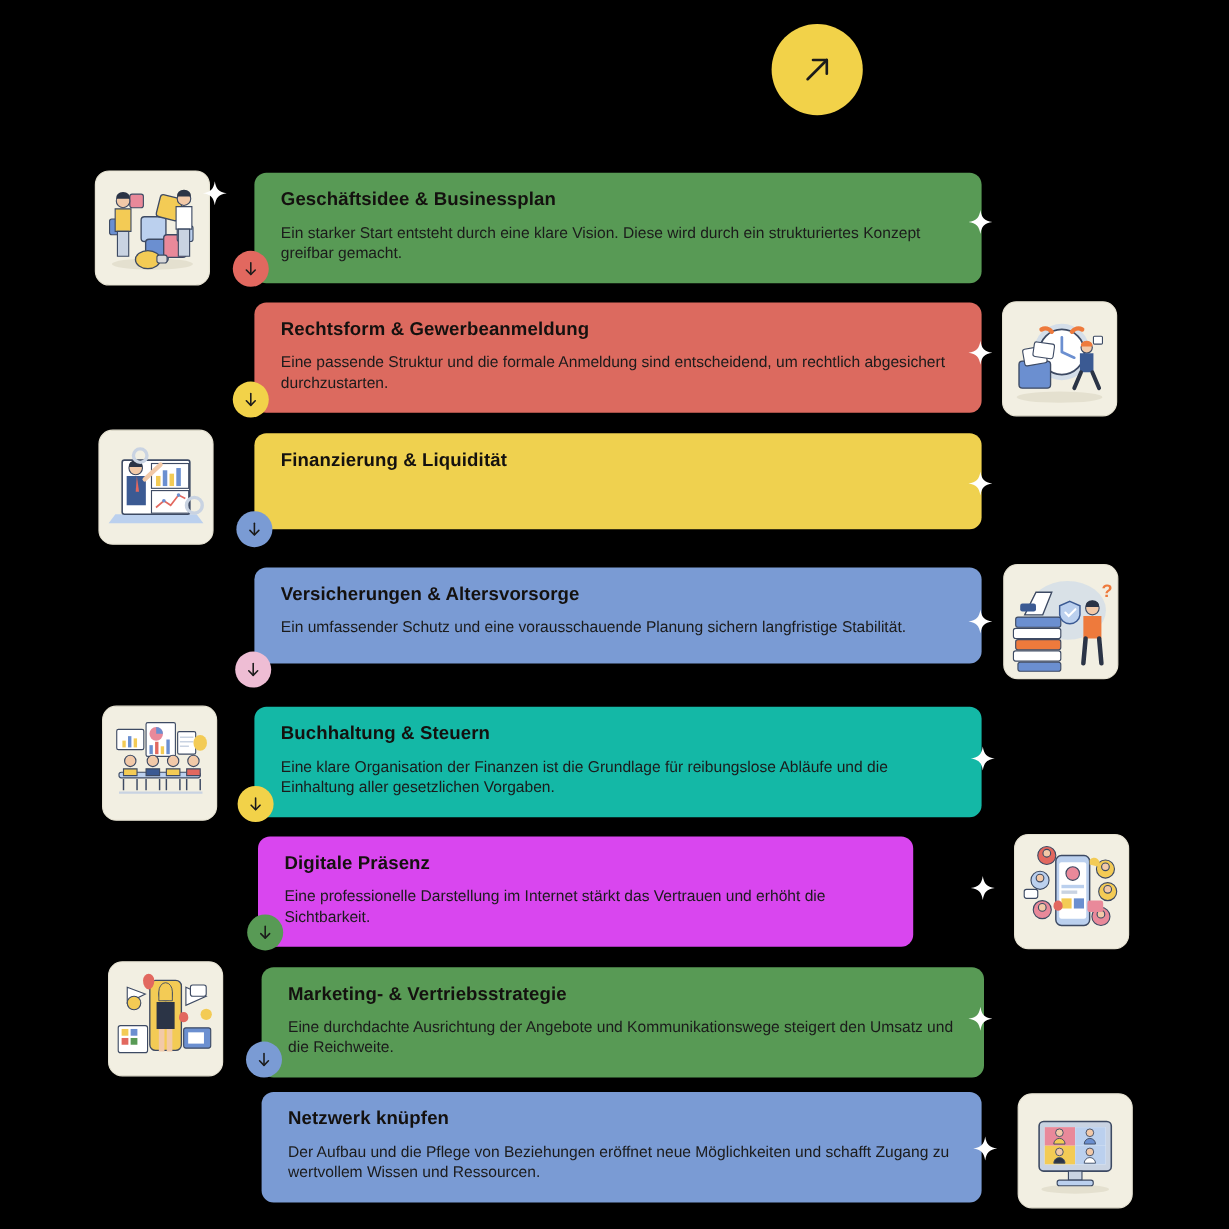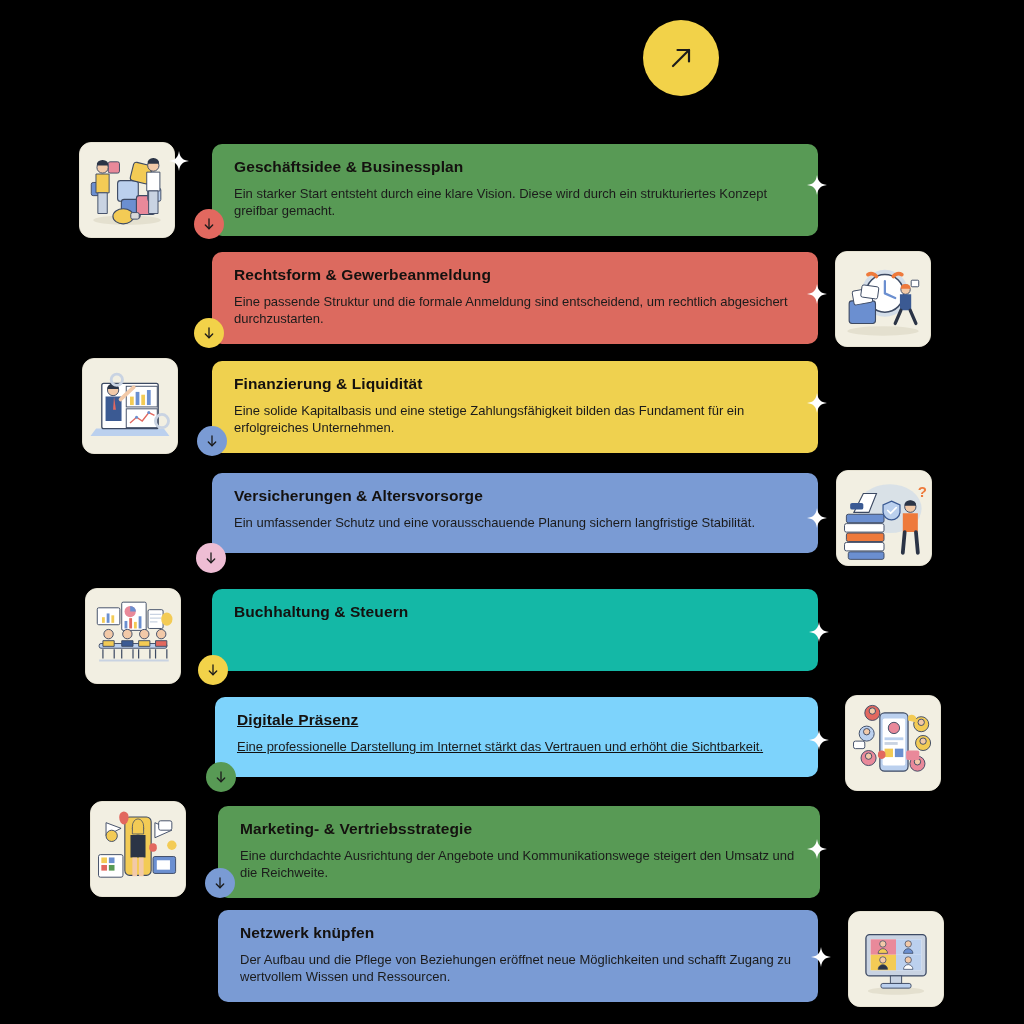--- a/index.html
+++ b/index.html
@@ -155,21 +155,20 @@
           <path d="M4.3 9 L8 12.8 L11.7 9" stroke="#1b1b1b" stroke-width="1.3" fill="none" stroke-linecap="round" stroke-linejoin="round"></path>
         </svg>
       </div>
       <div class="sparkle" style="left: 806px; top: 283px;">
         <svg width="22" height="22" viewBox="0 0 22 22">
           <path d="M11 1 C12 7.6 14.4 10 21 11 C14.4 12 12 14.4 11 21 C10 14.4 7.6 12 1 11 C7.6 10 10 7.6 11 1z" fill="#FFFFFF"></path>
         </svg>
       </div>
       <div class="card" style="left: 212px; top: 361px; width: 606px; min-height: 80px; background: rgb(239, 209, 79);">
         <div class="card-title">Finanzierung &amp; Liquidität</div>
-        <div class="card-desc">Eine solide Kapitalbasis und eine stetige Zahlungsfähigkeit bilden das Fundament für ein erfolgreiches Unternehmen.</div>
       </div>
       <div class="thumb" style="left: 82px; top: 358px;">
         <svg viewBox="0 0 100 100">
       <rect x="0" y="0" width="100" height="100" fill="#F2EFE2"></rect>
         <path d="M14 74 h72 l6 8 h-84z" fill="#BBD0EE"></path>
         <rect x="20" y="26" width="60" height="48" rx="2" fill="#FFFFFF" stroke="#3d4a63" stroke-width="1.4"></rect>
         <rect x="46" y="29" width="33" height="22" fill="#FFFFFF" stroke="#3d4a63" stroke-width="1"></rect>
         <rect x="50" y="40" width="4" height="9" fill="#F3CB55"></rect>
         <rect x="56" y="35" width="4" height="14" fill="#6B8FD0"></rect>
         <rect x="62" y="38" width="4" height="11" fill="#F3CB55"></rect>
@@ -228,20 +227,21 @@
           <path d="M4.3 9 L8 12.8 L11.7 9" stroke="#1b1b1b" stroke-width="1.3" fill="none" stroke-linecap="round" stroke-linejoin="round"></path>
         </svg>
       </div>
       <div class="sparkle" style="left: 806px; top: 507px;">
         <svg width="22" height="22" viewBox="0 0 22 22">
           <path d="M11 1 C12 7.6 14.4 10 21 11 C14.4 12 12 14.4 11 21 C10 14.4 7.6 12 1 11 C7.6 10 10 7.6 11 1z" fill="#FFFFFF"></path>
         </svg>
       </div>
       <div class="card" style="left: 212px; top: 589px; width: 606px; min-height: 82px; background: #14b8a6;">
         <div class="card-title">Buchhaltung &amp; Steuern</div>
+        <div class="card-desc">Eine klare Organisation der Finanzen ist die Grundlage für reibungslose Abläufe und die Einhaltung aller gesetzlichen Vorgaben.</div>
       </div>
       <div class="thumb" style="left: 85px; top: 588px;">
         <svg viewBox="0 0 100 100">
       <rect x="0" y="0" width="100" height="100" fill="#F2EFE2"></rect>
         <rect x="12" y="20" width="24" height="18" rx="1.5" fill="#FFFFFF" stroke="#3d4a63" stroke-width="1"></rect>
         <rect x="17" y="30" width="3" height="6" fill="#F3CB55"></rect>
           <rect x="22" y="26" width="3" height="10" fill="#6B8FD0"></rect>
         <rect x="27" y="28" width="3" height="8" fill="#F3CB55"></rect>
         <rect x="38" y="14" width="26" height="30" rx="1.5" fill="#FFFFFF" stroke="#3d4a63" stroke-width="1"></rect>
         <circle cx="47" cy="24" r="6" fill="#E9899A"></circle>
@@ -274,21 +274,21 @@
         <svg width="16" height="16" viewBox="0 0 16 16">
           <path d="M8 3 V12.5" stroke="#1b1b1b" stroke-width="1.3" stroke-linecap="round"></path>
           <path d="M4.3 9 L8 12.8 L11.7 9" stroke="#1b1b1b" stroke-width="1.3" fill="none" stroke-linecap="round" stroke-linejoin="round"></path>
         </svg>
       </div>
       <div class="sparkle" style="left: 808px; top: 621px;">
         <svg width="22" height="22" viewBox="0 0 22 22">
           <path d="M11 1 C12 7.6 14.4 10 21 11 C14.4 12 12 14.4 11 21 C10 14.4 7.6 12 1 11 C7.6 10 10 7.6 11 1z" fill="#FFFFFF"></path>
         </svg>
       </div>
-      <div class="card" style="left: 215px; top: 697px; width: 603px; min-height: 80px; background: #7dd3fc; text-decoration: underline;">
+      <div class="card" style="left: 215px; top: 697px; width: 546px; min-height: 80px; background: #d946ef;">
         <div class="card-title">Digitale Präsenz</div>
         <div class="card-desc">Eine professionelle Darstellung im Internet stärkt das Vertrauen und erhöht die Sichtbarkeit.</div>
       </div>
       <div class="thumb" style="left: 845px; top: 695px;">
         <svg viewBox="0 0 100 100">
       <rect x="0" y="0" width="100" height="100" fill="#F2EFE2"></rect>
         <rect x="36" y="18" width="30" height="62" rx="5" fill="#BBD0EE" stroke="#3d4a63" stroke-width="1.3"></rect>
         <rect x="39" y="24" width="24" height="50" rx="2" fill="#FFFFFF"></rect>
         <circle cx="51" cy="34" r="6" fill="#E9899A" stroke="#3d4a63" stroke-width="1"></circle>
         <rect x="41" y="44" width="20" height="3" fill="#BBD0EE"></rect>

